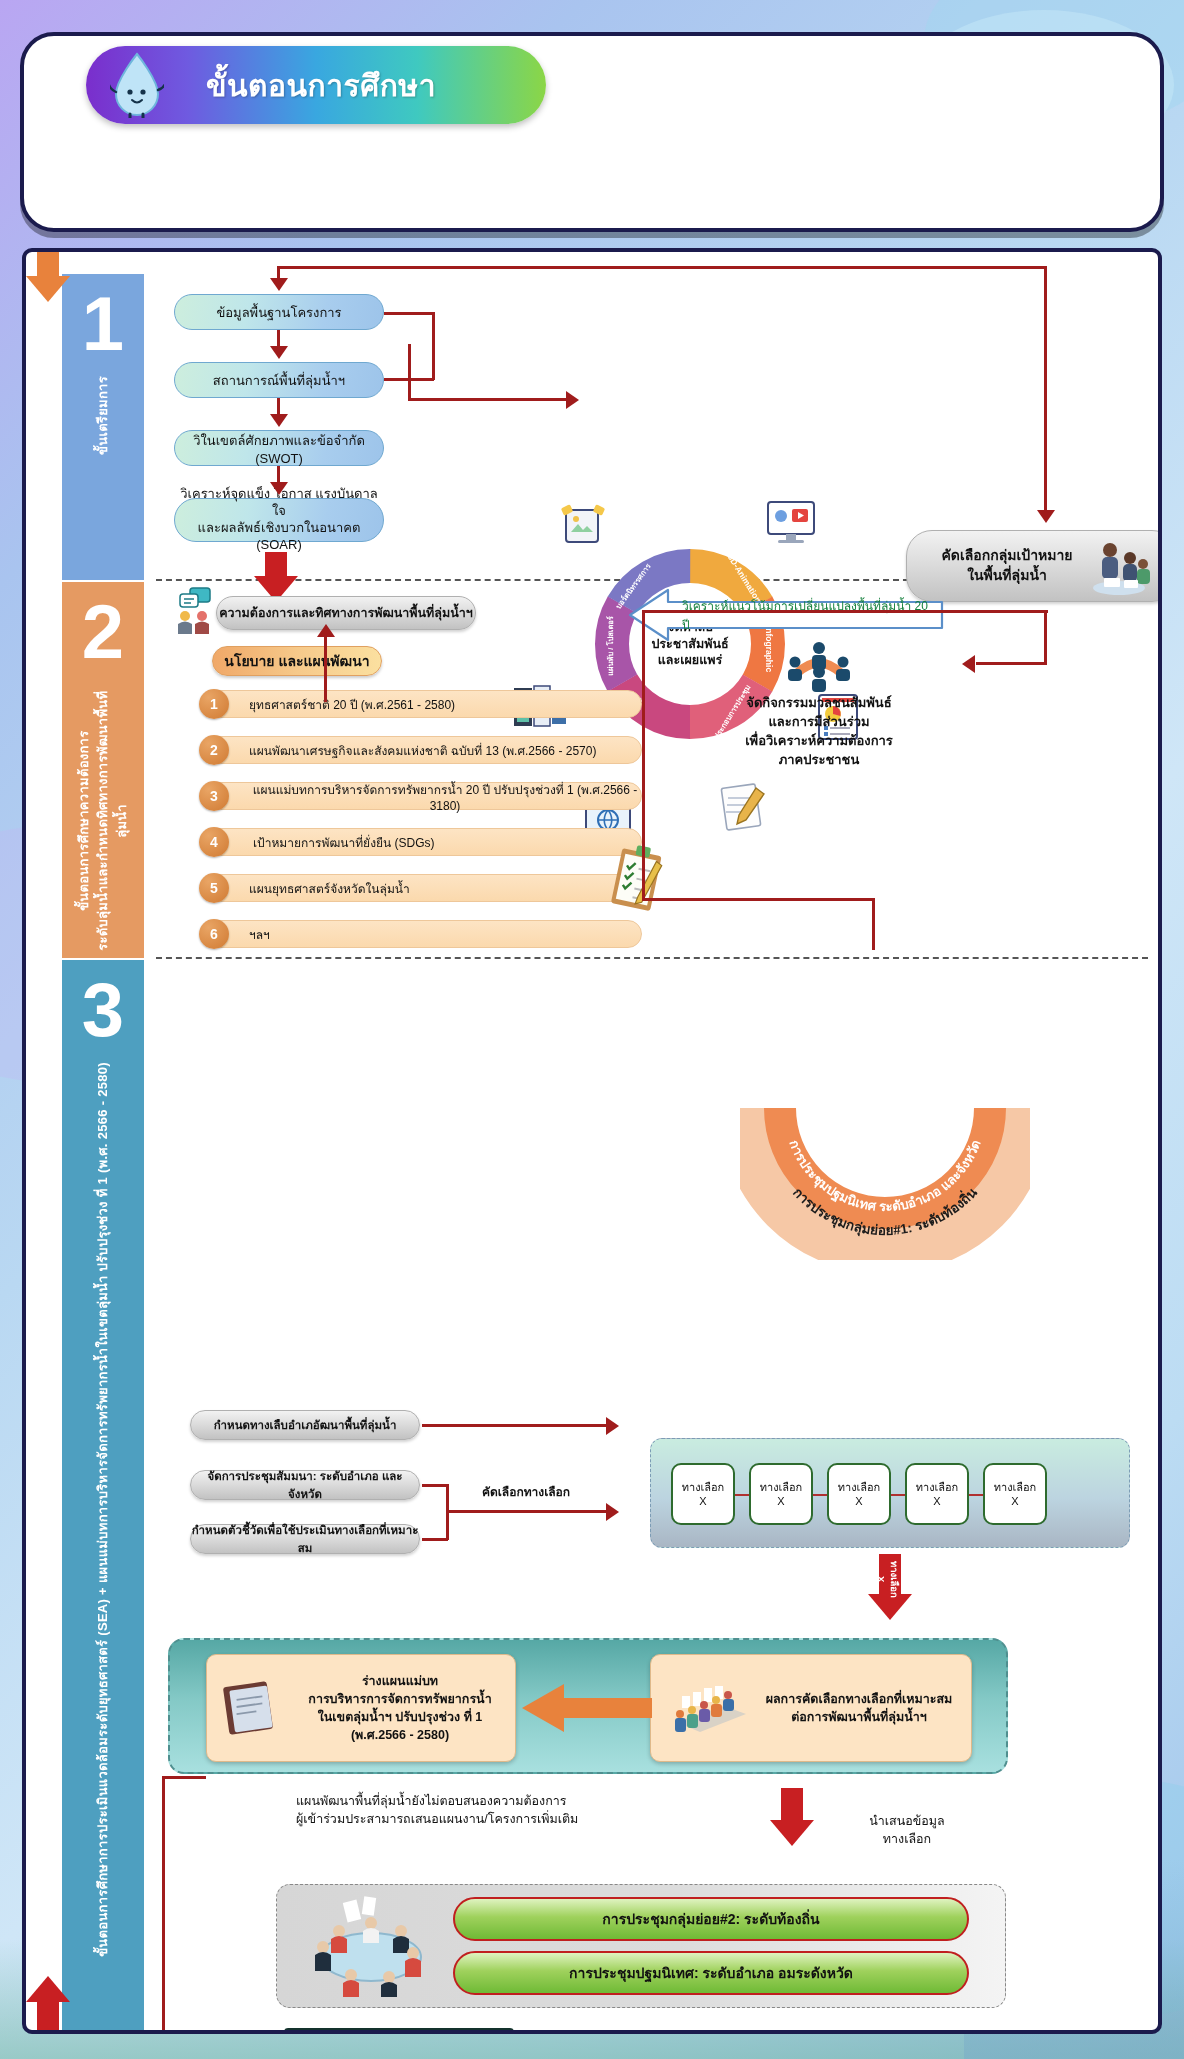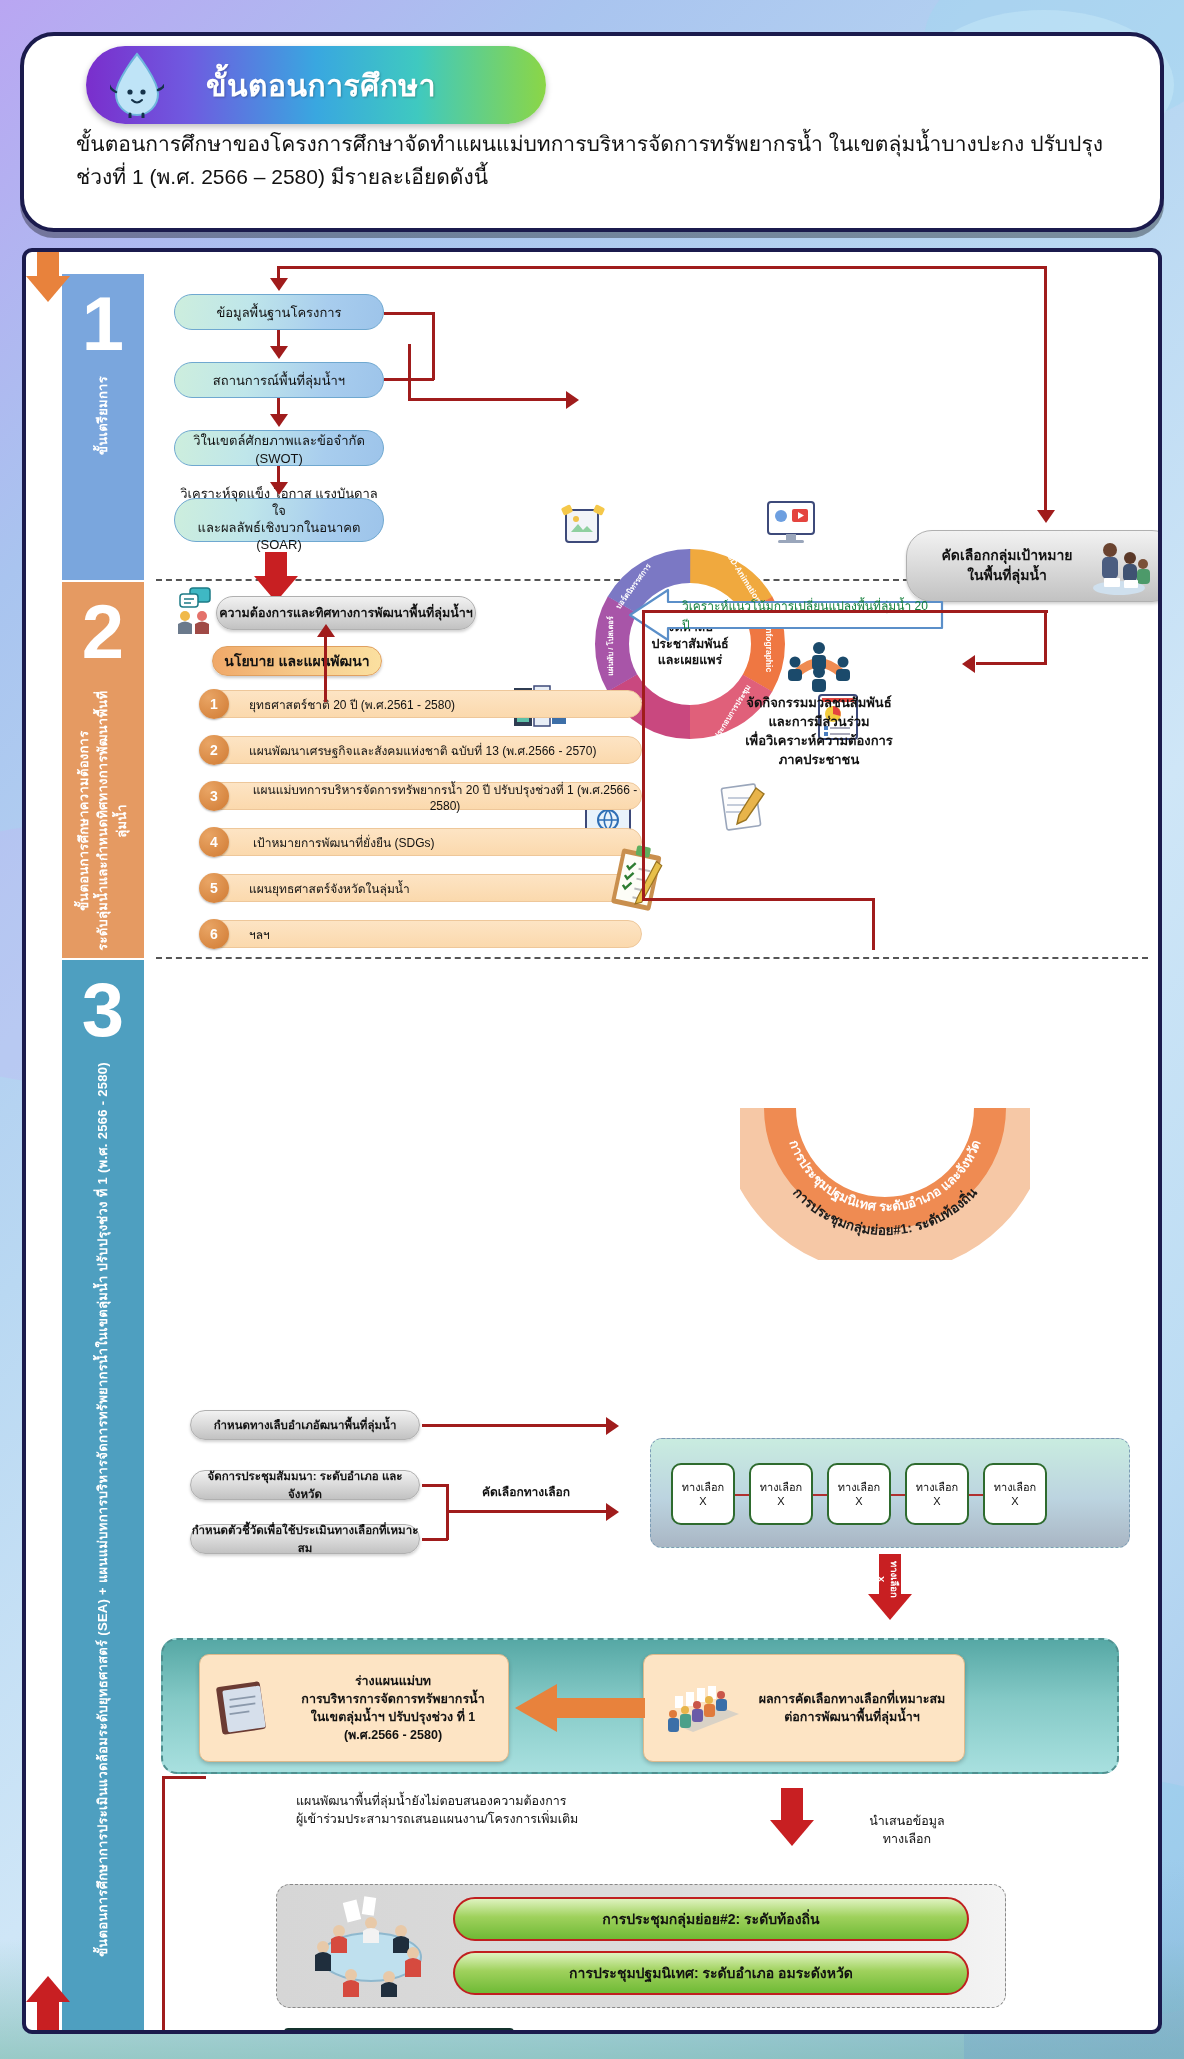--- a/index.html
+++ b/index.html
@@ -154,21 +154,21 @@
   }
   .opt-box {
     position:absolute; top:24px; width:64px; height:62px; border-radius:10px;
     border:2.5px solid #2e6b2e; background:#fff;
     display:flex; flex-direction:column; align-items:center; justify-content:center;
     font-size:11px; color:#111; line-height:1.3;
   }
   .opt-conn { position:absolute; top:55px; height:2px; background:#b03030; }
 
   #draft-panel {
-    position:absolute; left:135px; top:1386px; width:958px; height:136px;
+    position:absolute; left:142px; top:1386px; width:840px; height:136px;
     border-radius:16px; border:2px dashed #4f8f8f;
     background:linear-gradient(180deg,#56a8a5 0%,#84c9c6 45%,#a8e0df 100%);
   }
   .draft-card {
     position:absolute; top:14px; height:108px; border-radius:10px;
     background:#fde4c4; border:1px solid #dfb98a;
     display:flex; align-items:center; justify-content:center; text-align:center;
     font-size:12.5px; font-weight:bold; line-height:1.45; color:#111;
     box-shadow:0 2px 4px rgba(0,0,0,.22);
   }
@@ -213,21 +213,20 @@
       <path d="M27 2 C27 2 6 28 6 42 a21 21 0 0 0 42 0 C48 28 27 2 27 2Z" fill="#bfe4f7" stroke="#6fb6dd" stroke-width="2"></path>
       <circle cx="20" cy="40" r="2.6" fill="#15334a"></circle>
         <circle cx="33" cy="40" r="2.6" fill="#15334a"></circle>
       <path d="M22 48 q5 5 10 0" stroke="#15334a" stroke-width="2" fill="none" stroke-linecap="round"></path>
       <path d="M6 40 q-5 -2 -7 -7" stroke="#15334a" stroke-width="2.4" fill="none" stroke-linecap="round"></path>
       <path d="M48 38 q6 -2 8 -8" stroke="#15334a" stroke-width="2.4" fill="none" stroke-linecap="round"></path>
       <path d="M20 62 v4 M33 62 v4" stroke="#15334a" stroke-width="3" stroke-linecap="round"></path>
     </svg>
     <div id="header-title-text">ขั้นตอนการศึกษา</div>
   </div>
-  <div id="header-body">ขั้นตอนการศึกษาของโครงการศึกษาจัดทำแผนแม่บทการบริหารจัดการทรัพยากรน้ำ ในเขตลุ่มน้ำบางปะกง ปรับปรุงช่วงที่ 1 (พ.ศ. 2566 – 2580) มีรายละเอียดดังนี้</div>
 </div>
 
 <div id="main-frame">
 
   <div class="sec-sep" style="top:327px;"></div>
   <div class="sec-sep" style="top:705px;"></div>
 
   <div class="rail" id="rail-1">
     <div class="rail-num">1</div>
     <div class="rail-label">ขั้นเตรียมการ</div>
@@ -383,21 +382,21 @@
   <div class="pill pill-cream" style="left:178px;top:438px;width:438px;height:28px;padding-left:44px;font-size:12px;">
     <span class="badge-num">1</span>
     <span>ยุทธศาสตร์ชาติ 20 ปี (พ.ศ.2561 - 2580)</span>
   </div>
   <div class="pill pill-cream" style="left:178px;top:484px;width:438px;height:28px;padding-left:44px;font-size:12px;">
     <span class="badge-num">2</span>
     <span>แผนพัฒนาเศรษฐกิจและสังคมแห่งชาติ ฉบับที่ 13 (พ.ศ.2566 - 2570)</span>
   </div>
   <div class="pill pill-cream" style="left:178px;top:530px;width:438px;height:28px;padding-left:44px;font-size:12px;">
     <span class="badge-num">3</span>
-    <span>แผนแม่บทการบริหารจัดการทรัพยากรน้ำ 20 ปี ปรับปรุงช่วงที่ 1 (พ.ศ.2566 - 2580)</span>
+    <span>แผนแม่บทการบริหารจัดการทรัพยากรน้ำ 20 ปี ปรับปรุงช่วงที่ 1 (พ.ศ.2566 - 3180)</span>
   </div>
   <div class="pill pill-cream" style="left:178px;top:576px;width:438px;height:28px;padding-left:48px;font-size:12px;">
     <span class="badge-num">4</span>
     <span>เป้าหมายการพัฒนาที่ยั่งยืน (SDGs)</span>
   </div>
   <div class="pill pill-cream" style="left:178px;top:622px;width:438px;height:28px;padding-left:44px;font-size:12px;">
     <span class="badge-num">5</span>
     <span>แผนยุทธศาสตร์จังหวัดในลุ่มน้ำ</span>
   </div>
   <div class="pill pill-cream" style="left:178px;top:668px;width:438px;height:28px;padding-left:44px;font-size:12px;">

